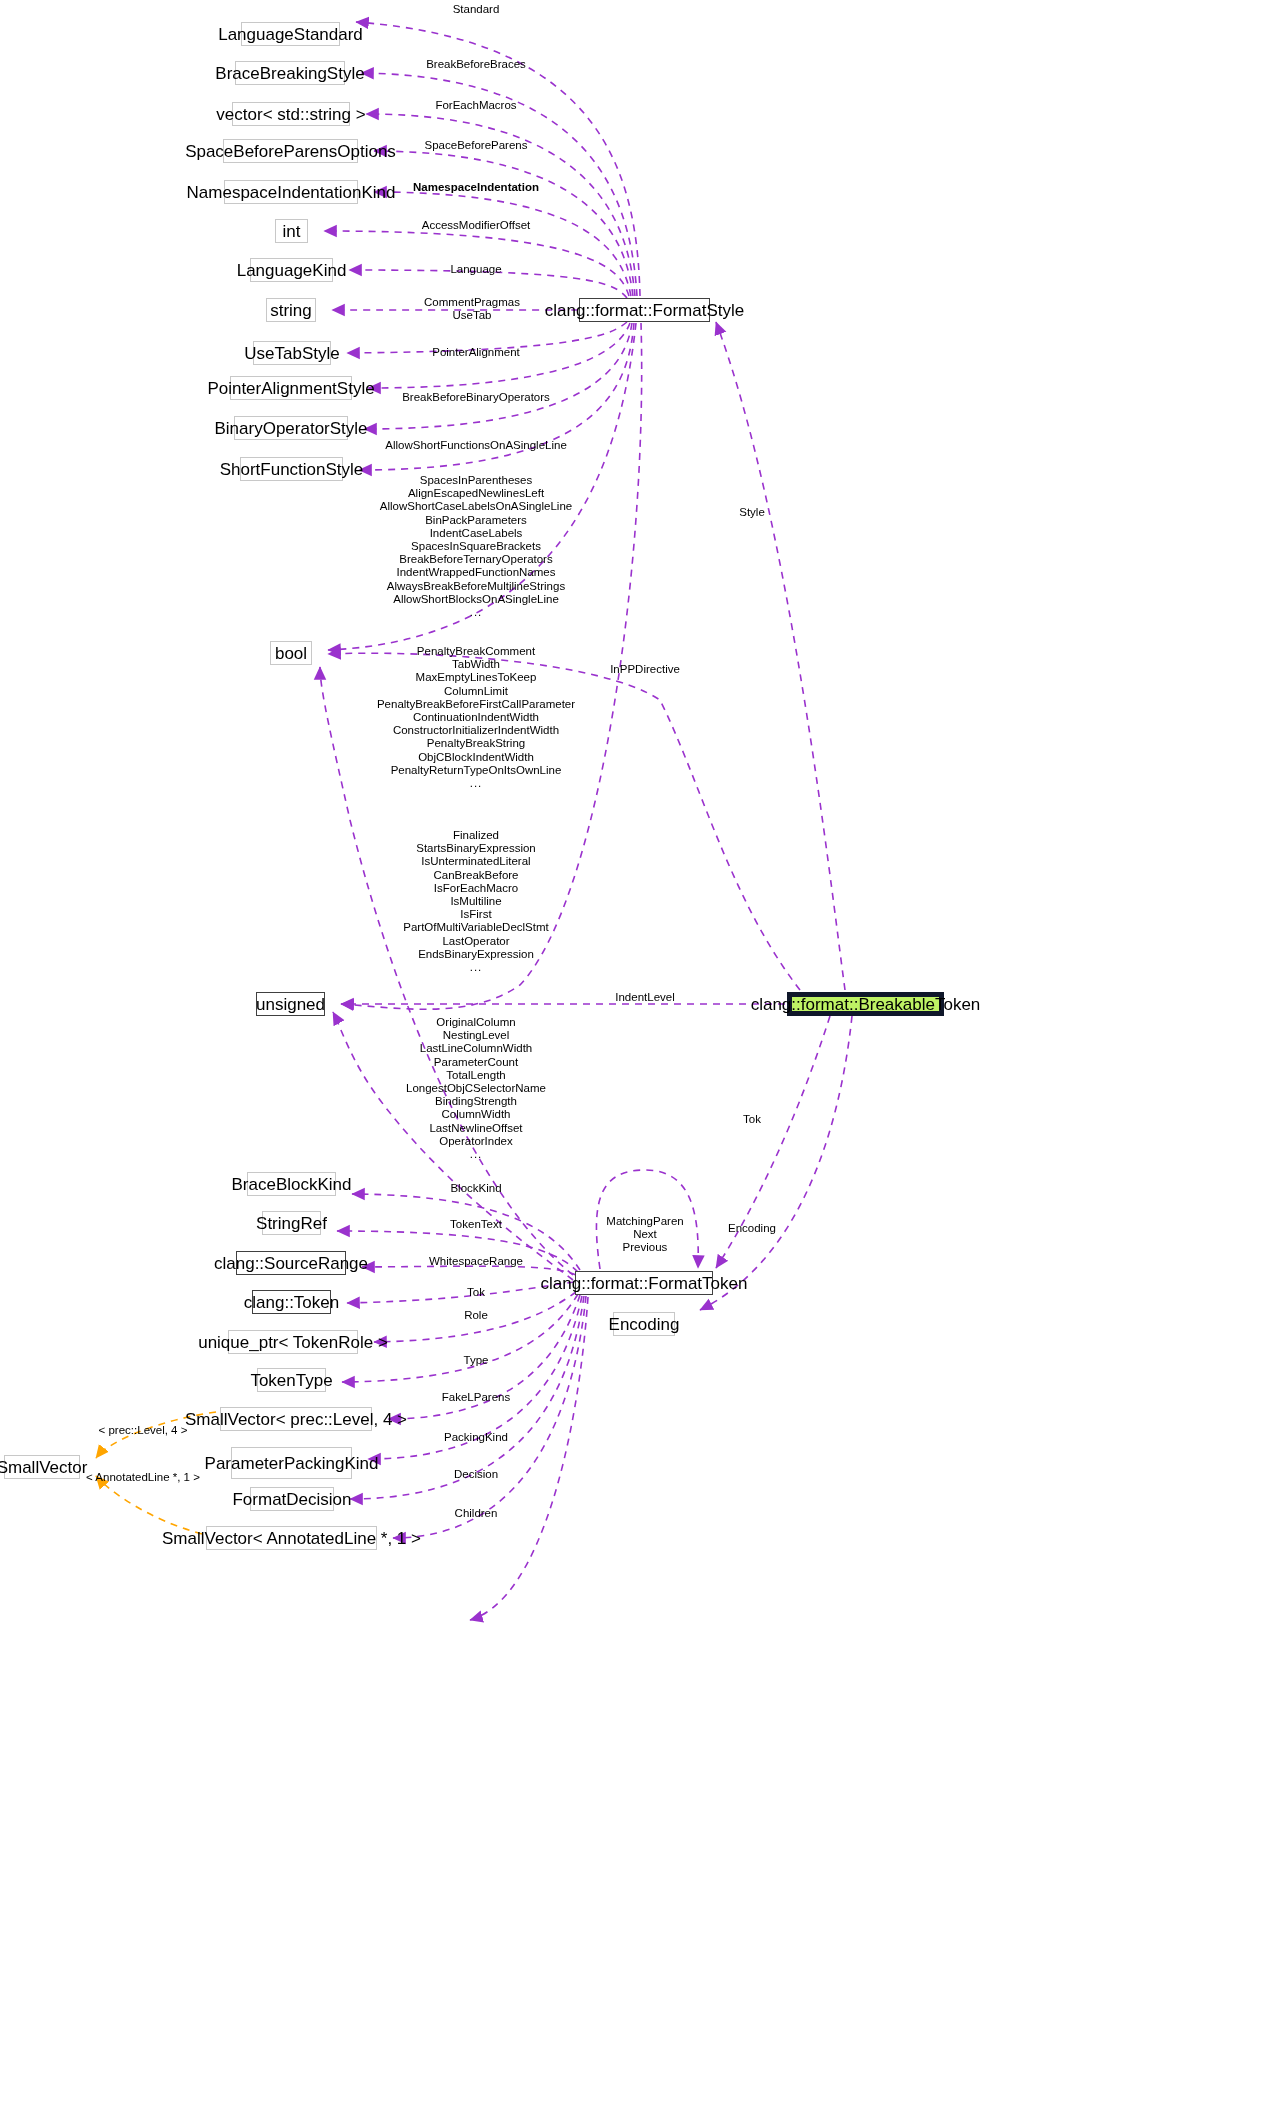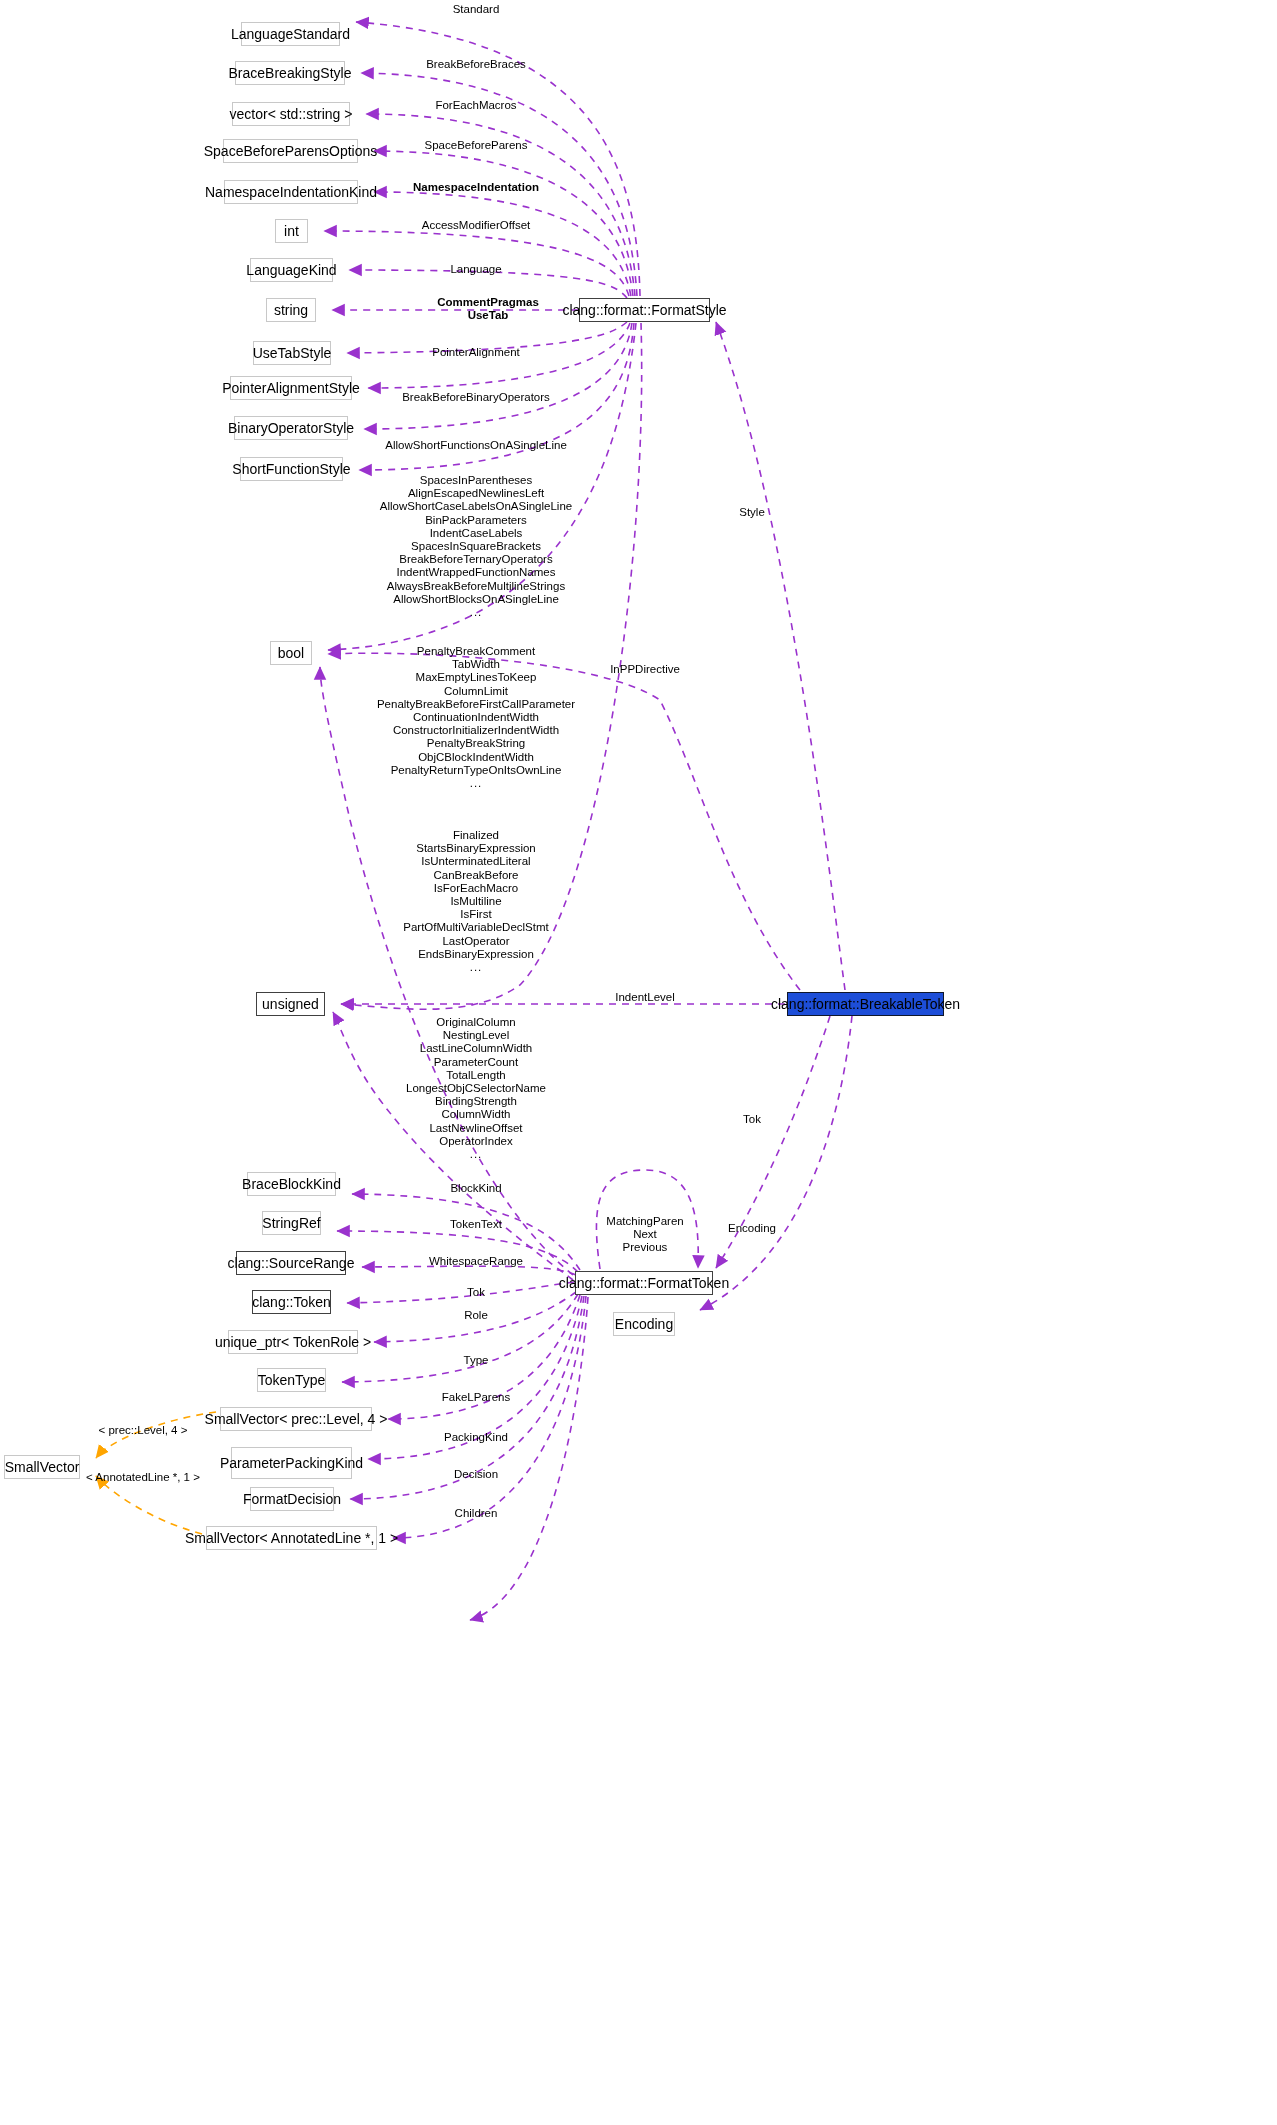--- a/index.html
+++ b/index.html
@@ -5,25 +5,25 @@
   html,body{margin:0;padding:0;background:#ffffff;}
   body{width:1277px;height:2125px;position:relative;
        font-family:"Liberation Sans",sans-serif;
        -webkit-font-smoothing:antialiased;}
   #canvas{position:absolute;left:0;top:0;width:1277px;height:2125px;overflow:hidden;}
   svg#edges{position:absolute;left:0;top:0;width:1277px;height:2125px;}
 
   
   .node{position:absolute;box-sizing:border-box;
         border:1px solid #c8c8c8;background:#ffffff;
-        font-size:14px;color:#000000;
+        font-size:17px;color:#000000;
         display:flex;align-items:center;justify-content:center;
         text-align:center;white-space:nowrap;line-height:1;}
   .node.strong{border:1px solid #404040;}
-  .node.current{background:#1d4ed8;border:1px solid #0f172a;}
+  .node.current{background:#bef264;border:5px solid #0f172a;}
 
   
   .elabel{position:absolute;font-size:11.5px;color:#000000;
           white-space:nowrap;line-height:13.2px;text-align:center;
           transform:translateX(-50%);}
   .elabel.multi{line-height:13.2px;}
   .elabel .el-line{display:block;}
   .elabel .el-dots{display:block;letter-spacing:1px;}
 </style>
 </head>
@@ -146,21 +146,21 @@
   <div class="node" style="left:613px;top:1312px;width:62px;height:24px;">Encoding</div>
   <div class="node current" style="left:787px;top:992px;width:157px;height:24px;">clang::format::BreakableToken</div>
 
   <div class="elabel" style="left:476px;top:3px;">Standard</div>
   <div class="elabel" style="left:476px;top:58px;">BreakBeforeBraces</div>
   <div class="elabel" style="left:476px;top:99px;text-align:right;">ForEachMacros</div>
   <div class="elabel" style="left:476px;top:139px;">SpaceBeforeParens</div>
   <div class="elabel" style="left:476px;top:181px;font-weight:bold;">NamespaceIndentation</div>
   <div class="elabel" style="left:476px;top:219px;">AccessModifierOffset</div>
   <div class="elabel" style="left:476px;top:263px;">Language</div>
-  <div class="elabel multi" style="left:488px;top:296px;font-weight:bold;">
+  <div class="elabel multi" style="left:472px;top:296px;">
       <span class="el-line">CommentPragmas</span>
       <span class="el-line">UseTab</span>
     </div>
   <div class="elabel" style="left:476px;top:346px;">PointerAlignment</div>
   <div class="elabel" style="left:476px;top:391px;">BreakBeforeBinaryOperators</div>
   <div class="elabel" style="left:476px;top:439px;">AllowShortFunctionsOnASingleLine</div>
   <div class="elabel multi" style="left:476px;top:474px;">
       <span class="el-line">SpacesInParentheses</span>
       <span class="el-line">AlignEscapedNewlinesLeft</span>
       <span class="el-line">AllowShortCaseLabelsOnASingleLine</span>

